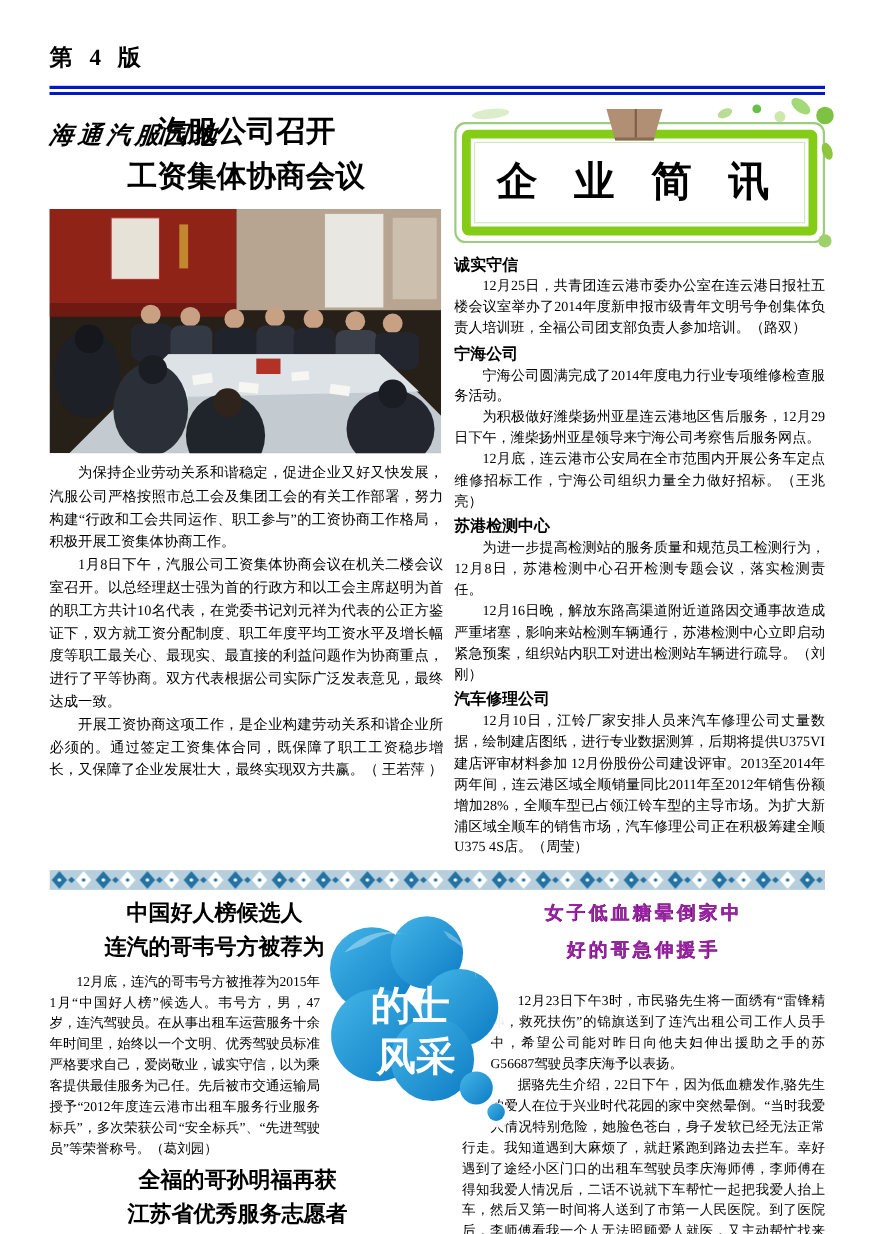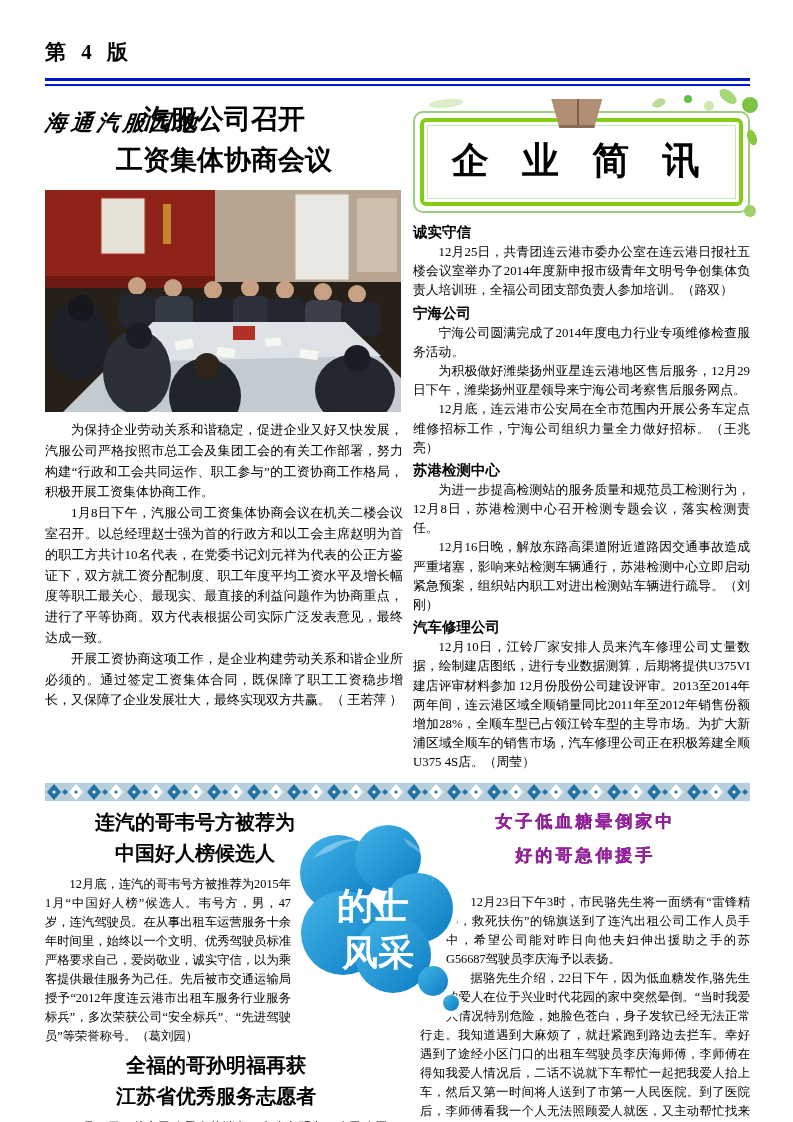--- a/index.html
+++ b/index.html
@@ -17,21 +17,21 @@
   .colL{width:358px;flex:none;}
   .colR{width:337px;flex:none;}
   .h1{font-size:27px;font-weight:bold;text-align:center;line-height:1.5;margin:4px 0 10px;}
   .photo{width:356px;height:222px;display:block;margin:0 0 8px;}
   p.body{font-size:13px;line-height:1.6;text-align:justify;text-indent:2em;margin:0;}
   .colR p.body{font-size:12.8px;line-height:1.5;}
   .sec-h{font-size:14.5px;font-weight:bold;margin:3px 0 1px;}
   
   .briefs-wrap{position:relative;margin:4px 0 10px;padding-top:12px;}
   .briefs-box{border:2px solid #9ccc82;border-radius:10px;padding:5px;background:#fff;}
-  .briefs-box .inner-b{border:4px solid #84cc16;border-radius:6px;padding:3px;}
+  .briefs-box .inner-b{border:8px solid #84cc16;border-radius:6px;padding:3px;}
   .briefs-box .inner-b2{border:1px solid #cde6bf;text-align:center;padding:10px 0 12px;}
   .briefs-title{font-size:37px;font-weight:bold;letter-spacing:12px;text-indent:12px;}
   .clip{position:absolute;left:40%;top:0;width:58px;height:26px;background:#b austen;}
   .clip{background:#b08f74;clip-path:polygon(6% 0,94% 0,80% 100%,20% 100%);border-bottom:3px solid #8a6a52;}
   .clip:after{content:"";position:absolute;left:50%;top:0;width:2px;height:100%;background:#7d5f49;}
   .leaf{position:absolute;border-radius:50%;}
   
   .divider{display:block;width:705px;height:18px;margin:10px 0 4px;}
   
   .bottom{position:relative;height:372px;margin-top:2px;}
@@ -173,22 +173,22 @@
         <circle cx="31" cy="9" r="1.6" fill="#2272a3"></circle>
       </pattern>
     </defs>
     <rect width="705" height="18" fill="url(#dia)"></rect>
   </svg>
 
   <div class="bottom">
 
     <div class="bL">
       <div class="h2" style="width:300px;margin-left:0;">
+        <div>中国好人榜候选人</div>
         <div>连汽的哥韦号方被荐为</div>
-        <div>中国好人榜候选人</div>
       </div>
       <div>
         <span class="spacerR"></span>
         <p class="body">12月底，连汽的哥韦号方被推荐为2015年1月“中国好人榜”候选人。韦号方，男，47岁，连汽驾驶员。在从事出租车运营服务十余年时间里，始终以一个文明、优秀驾驶员标准严格要求自己，爱岗敬业，诚实守信，以为乘客提供最佳服务为己任。先后被市交通运输局授予“2012年度连云港市出租车服务行业服务标兵”，多次荣获公司“安全标兵”、“先进驾驶员”等荣誉称号。（葛刘园）</p>
       </div>
       <div class="h2 art2">
         <div>全福的哥孙明福再获</div>
         <div>江苏省优秀服务志愿者</div>
       </div>
       <p class="body">12月17日，从市民政局喜获消息，由省文明办、省民政厅评选的2013年度江苏省优秀志愿服务项目与志愿者工作案例征集活动中，全福的哥孙明福当选江苏省优秀志愿者。这也是他继2012年度之后再次获此殊荣。（李广新）</p>

